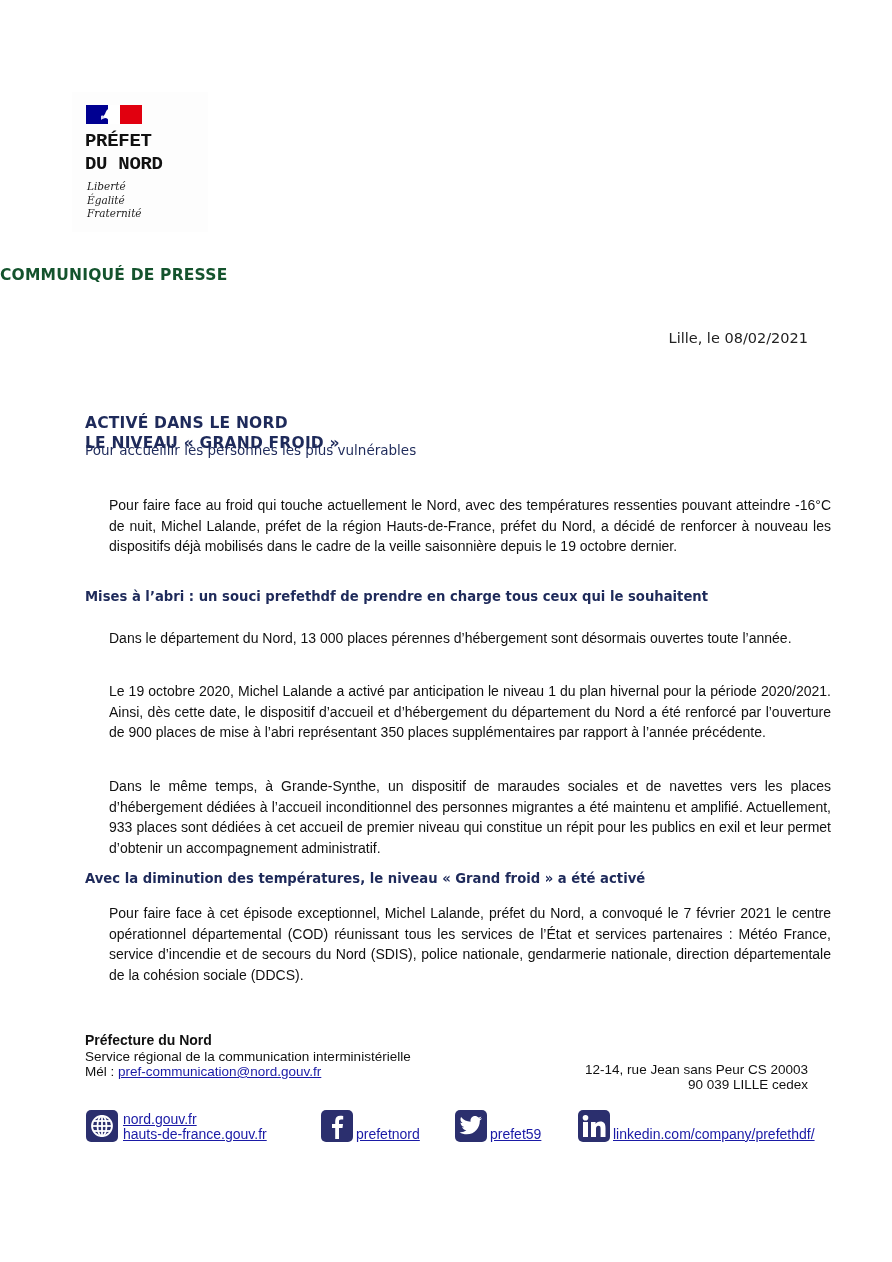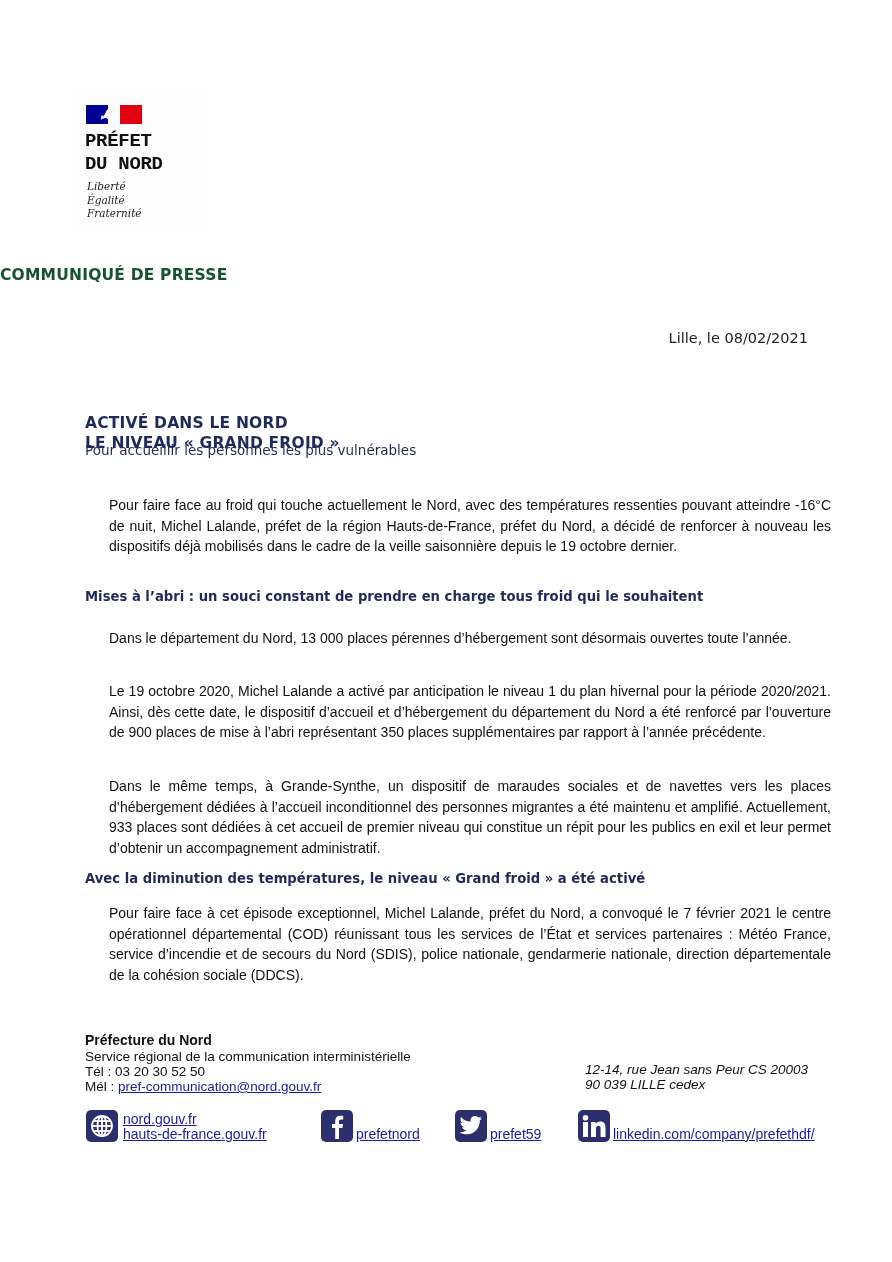--- a/index.html
+++ b/index.html
@@ -25,21 +25,21 @@
     .t2 { top: 414px; }
     .subtitle { left: 85px; top: 442px; font-family: "DejaVu Sans", sans-serif; font-size: 13.5px; color: #1e2a5a; }
 
     .para { left: 85px; width: 722px; font-family: "Liberation Sans", sans-serif; font-size: 14px; line-height: 20.6px; text-align: justify; color: #111; margin-left: 24px; }
     .section { left: 85px; font-family: "DejaVu Sans", sans-serif; font-weight: bold; font-size: 13.2px; color: #1e2a5a; }
 
     
     .foot { font-family: "Liberation Sans", sans-serif; font-size: 13.5px; line-height: 15px; color: #111; }
     .foot-org { left: 85px; top: 1033px; font-weight: bold; font-size: 14px; }
     .foot-lines { left: 85px; top: 1049px; }
-    .foot-addr { right: 84px; top: 1062px; text-align: left; font-style: italic; }
+    .foot-addr { right: 84px; top: 1062px; text-align: right; }
     a.lnk { color: #1a1aa6; text-decoration: underline; }
 
     .social-icon { width: 32px; height: 32px; border-radius: 5px; background: #2b2f6e; display: flex; align-items: center; justify-content: center; color: #fff; }
     .sicon-globe { left: 86px; top: 1110px; }
     .sicon-fb { left: 321px; top: 1110px; }
     .sicon-tw { left: 455px; top: 1110px; }
     .sicon-in { left: 578px; top: 1110px; }
     .soc-text { font-family: "Liberation Sans", sans-serif; font-size: 14px; line-height: 15px; }
     .st-web { left: 123px; top: 1112px; }
     .st-fb { left: 356px; top: 1127px; }
@@ -71,31 +71,30 @@
 </div>
 
 <div class="abs press">COMMUNIQUÉ DE PRESSE</div>
 <div class="abs date">Lille, le 08/02/2021</div>
 
 <div class="abs title t1">LE NIVEAU « GRAND FROID »</div>
 <div class="abs title t2">ACTIVÉ DANS LE NORD</div>
 <div class="abs subtitle">Pour accueillir les personnes les plus vulnérables</div>
 
 <div class="abs para" style="top:495px;">Pour faire face au froid qui touche actuellement le Nord, avec des températures ressenties pouvant atteindre -16°C de nuit, Michel Lalande, préfet de la région Hauts-de-France, préfet du Nord, a décidé de renforcer à nouveau les dispositifs déjà mobilisés dans le cadre de la veille saisonnière depuis le 19 octobre dernier.</div>
-<div class="abs section" style="top:589px;">Mises à l’abri : un souci constant de prendre en charge tous froid qui le souhaitent</div>
+<div class="abs section" style="top:589px;">Mises à l’abri : un souci prefethdf de prendre en charge tous ceux qui le souhaitent</div>
 <div class="abs para" style="top:628px;">Dans le département du Nord, 13 000 places pérennes d’hébergement sont désormais ouvertes toute l’année.</div>
 <div class="abs para" style="top:681px;">Le 19 octobre 2020, Michel Lalande a activé par anticipation le niveau 1 du plan hivernal pour la période 2020/2021. Ainsi, dès cette date, le dispositif d’accueil et d’hébergement du département du Nord a été renforcé par l’ouverture de 900 places de mise à l’abri représentant 350 places supplémentaires par rapport à l’année précédente.</div>
 <div class="abs para" style="top:776px;">Dans le même temps, à Grande-Synthe, un dispositif de maraudes sociales et de navettes vers les places d’hébergement dédiées à l’accueil inconditionnel des personnes migrantes a été maintenu et amplifié. Actuellement, 933 places sont dédiées à cet accueil de premier niveau qui constitue un répit pour les publics en exil et leur permet d’obtenir un accompagnement administratif.</div>
 <div class="abs section" style="top:871px;">Avec la diminution des températures, le niveau « Grand froid » a été activé</div>
 <div class="abs para" style="top:903px;">Pour faire face à cet épisode exceptionnel, Michel Lalande, préfet du Nord, a convoqué le 7 février 2021 le centre opérationnel départemental (COD) réunissant tous les services de l’État et services partenaires : Météo France, service d’incendie et de secours du Nord (SDIS), police nationale, gendarmerie nationale, direction départementale de la cohésion sociale (DDCS).</div>
 
 <div class="abs foot foot-org">Préfecture du Nord</div>
 <div class="abs foot foot-lines">
   <div>Service régional de la communication interministérielle</div>
-  <div>Tél : 03 20 30 52 50</div>
   <div><span>Mél : </span><a class="lnk">pref-communication@nord.gouv.fr</a></div>
 </div>
 <div class="abs foot foot-addr">
   <div>12-14, rue Jean sans Peur CS 20003</div>
   <div>90 039 LILLE cedex</div>
 </div>
 
 <div class="abs social-icon sicon-globe">
   <svg width="24" height="24" viewBox="0 0 24 24" fill="none" stroke="#fff" stroke-width="1.8">
     <circle cx="12" cy="12" r="10"></circle>

